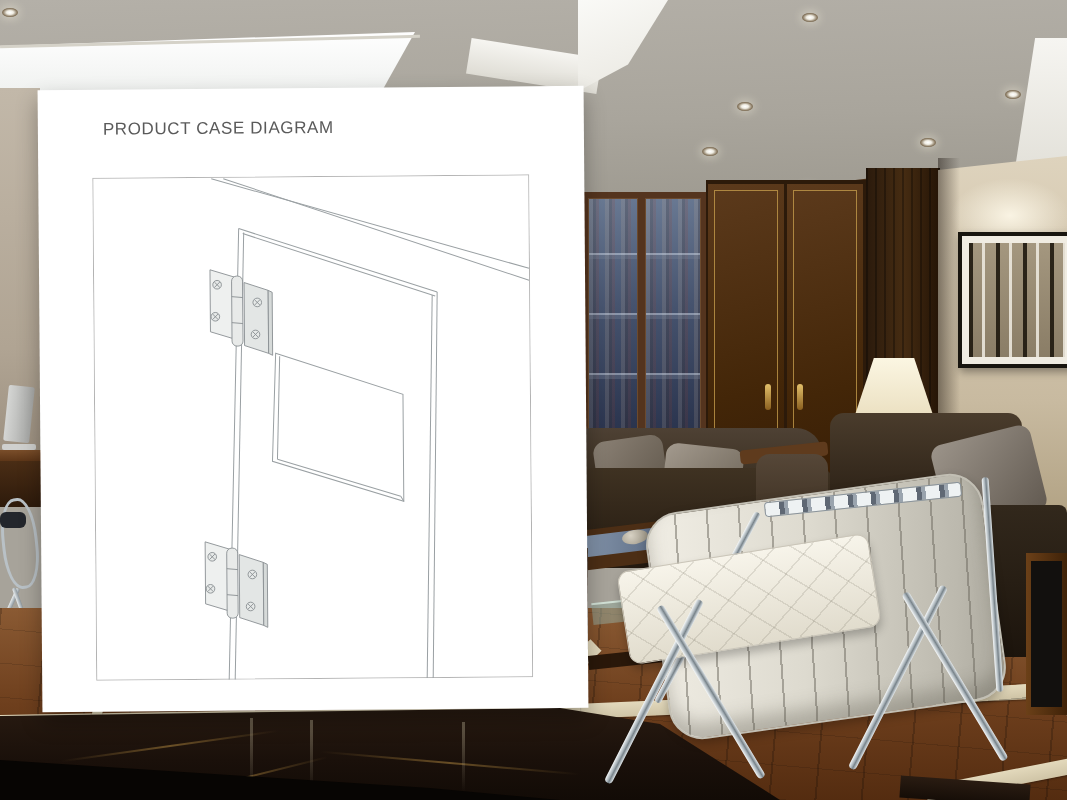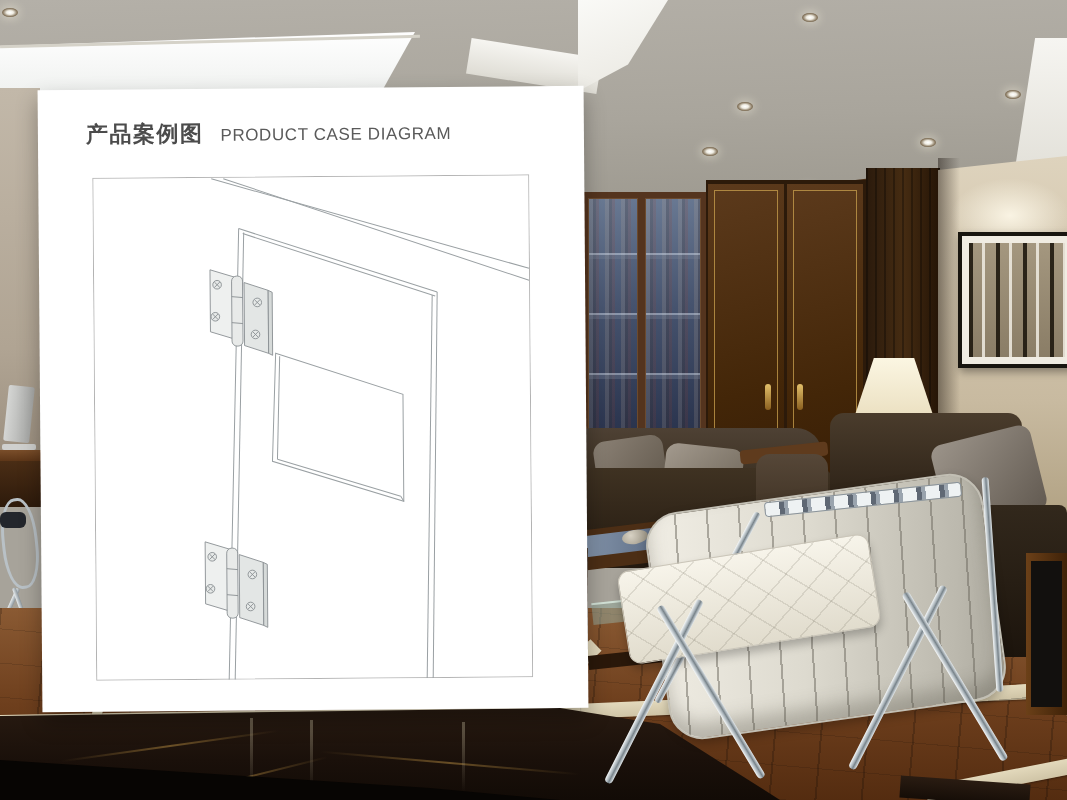--- a/index.html
+++ b/index.html
@@ -285,21 +285,20 @@
   <div class="abs chrome bc-rail-l"></div>
   <div class="abs chrome bc-rail-r"></div>
   <div class="abs bc-seat"></div>
   <div class="abs chrome bc-leg bc-leg1"></div>
   <div class="abs chrome bc-leg bc-leg2"></div>
   <div class="abs chrome bc-leg bc-leg3"></div>
   <div class="abs chrome bc-leg bc-leg4"></div>
 
   <div class="abs card">
     <div class="card-title">
-      <span class="t-zh">产品案例图</span>
       <span class="t-en">PRODUCT CASE DIAGRAM</span>
     </div>
 
     <svg class="diagram" viewBox="0 0 437 503" fill="none">
       <rect x="0.5" y="0.5" width="436" height="502" stroke="#b3b3b3" stroke-width="1"></rect>
 
       <g stroke="#9aa0a3" stroke-width="1">
         <line x1="119" y1="2" x2="436" y2="94"></line>
         <line x1="131" y1="2" x2="436" y2="106"></line>
       </g>

